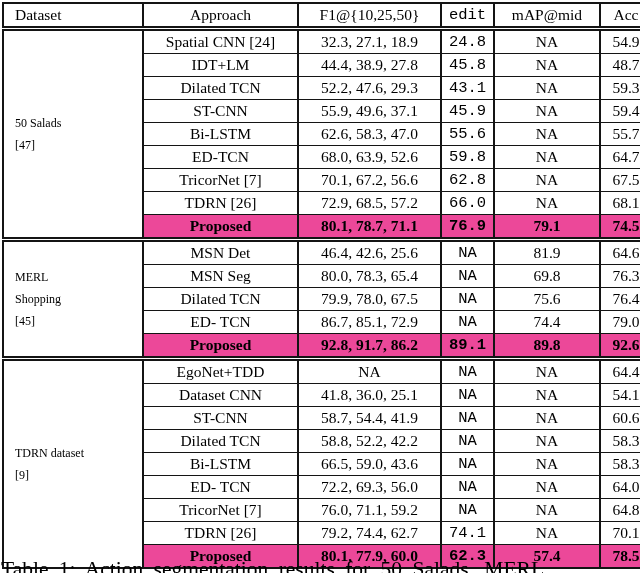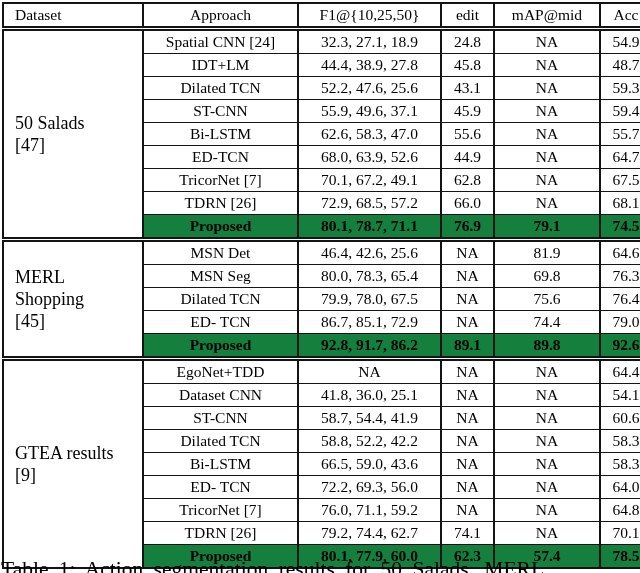--- a/index.html
+++ b/index.html
@@ -40,27 +40,27 @@
     vertical-align: middle;
     white-space: nowrap;
     overflow: hidden;
     font-weight: normal;
   }
   thead th { border-bottom: 5px double #141414; }
   tr.group-start td { border-top: 5px double #141414; margin-top: 41px; }
   .col-dataset  { width: 127px; text-align: left; padding-left: 11px; }
   .col-approach { width: 153px; }
   .col-f1       { width: 141px; }
-  .col-edit     { width: 51px;  }
+  .col-edit     { width: 51px; font-family: Liberation Mono, monospace;  }
   .col-map      { width: 104px; }
   .col-acc      { width: 50px;  }
   td.col-dataset { vertical-align: middle; }
-  td.col-dataset div { line-height: 22px; font-size: 18px; }
+  td.col-dataset div { line-height: 22px; font-size: 12px; }
   tr.highlight td {
-    background: #15803d;
+    background: #ec4899;
     font-weight: bold;
     margin-top: 47px;
   }
   #caption {
     position: absolute;
     left: 1px;
     top: 557px;
     width: 639px;
     font-size: 21.5px;
     line-height: 25px;
@@ -98,21 +98,21 @@
         </tr>
         <tr>
           <td class="col-approach">IDT+LM</td>
           <td class="col-f1">44.4, 38.9, 27.8</td>
           <td class="col-edit">45.8</td>
           <td class="col-map">NA</td>
           <td class="col-acc">48.7</td>
         </tr>
         <tr>
           <td class="col-approach">Dilated TCN</td>
-          <td class="col-f1">52.2, 47.6, 25.6</td>
+          <td class="col-f1">52.2, 47.6, 29.3</td>
           <td class="col-edit">43.1</td>
           <td class="col-map">NA</td>
           <td class="col-acc">59.3</td>
         </tr>
         <tr>
           <td class="col-approach">ST-CNN</td>
           <td class="col-f1">55.9, 49.6, 37.1</td>
           <td class="col-edit">45.9</td>
           <td class="col-map">NA</td>
           <td class="col-acc">59.4</td>
@@ -120,27 +120,27 @@
         <tr>
           <td class="col-approach">Bi-LSTM</td>
           <td class="col-f1">62.6, 58.3, 47.0</td>
           <td class="col-edit">55.6</td>
           <td class="col-map">NA</td>
           <td class="col-acc">55.7</td>
         </tr>
         <tr>
           <td class="col-approach">ED-TCN</td>
           <td class="col-f1">68.0, 63.9, 52.6</td>
-          <td class="col-edit">44.9</td>
+          <td class="col-edit">59.8</td>
           <td class="col-map">NA</td>
           <td class="col-acc">64.7</td>
         </tr>
         <tr>
           <td class="col-approach">TricorNet [7]</td>
-          <td class="col-f1">70.1, 67.2, 49.1</td>
+          <td class="col-f1">70.1, 67.2, 56.6</td>
           <td class="col-edit">62.8</td>
           <td class="col-map">NA</td>
           <td class="col-acc">67.5</td>
         </tr>
         <tr>
           <td class="col-approach">TDRN [26]</td>
           <td class="col-f1">72.9, 68.5, 57.2</td>
           <td class="col-edit">66.0</td>
           <td class="col-map">NA</td>
           <td class="col-acc">68.1</td>
@@ -191,21 +191,21 @@
           <td class="col-approach">Proposed</td>
           <td class="col-f1">92.8, 91.7, 86.2</td>
           <td class="col-edit">89.1</td>
           <td class="col-map">89.8</td>
           <td class="col-acc">92.6</td>
         </tr>
       </tbody>
       <tbody>
         <tr class="group-start">
           <td rowspan="9" class="col-dataset">
-            <div>GTEA results</div>
+            <div>TDRN dataset</div>
             <div>[9]</div>
           </td>
           <td class="col-approach">EgoNet+TDD</td>
           <td class="col-f1">NA</td>
           <td class="col-edit">NA</td>
           <td class="col-map">NA</td>
           <td class="col-acc">64.4</td>
         </tr>
         <tr>
           <td class="col-approach">Dataset CNN</td>

